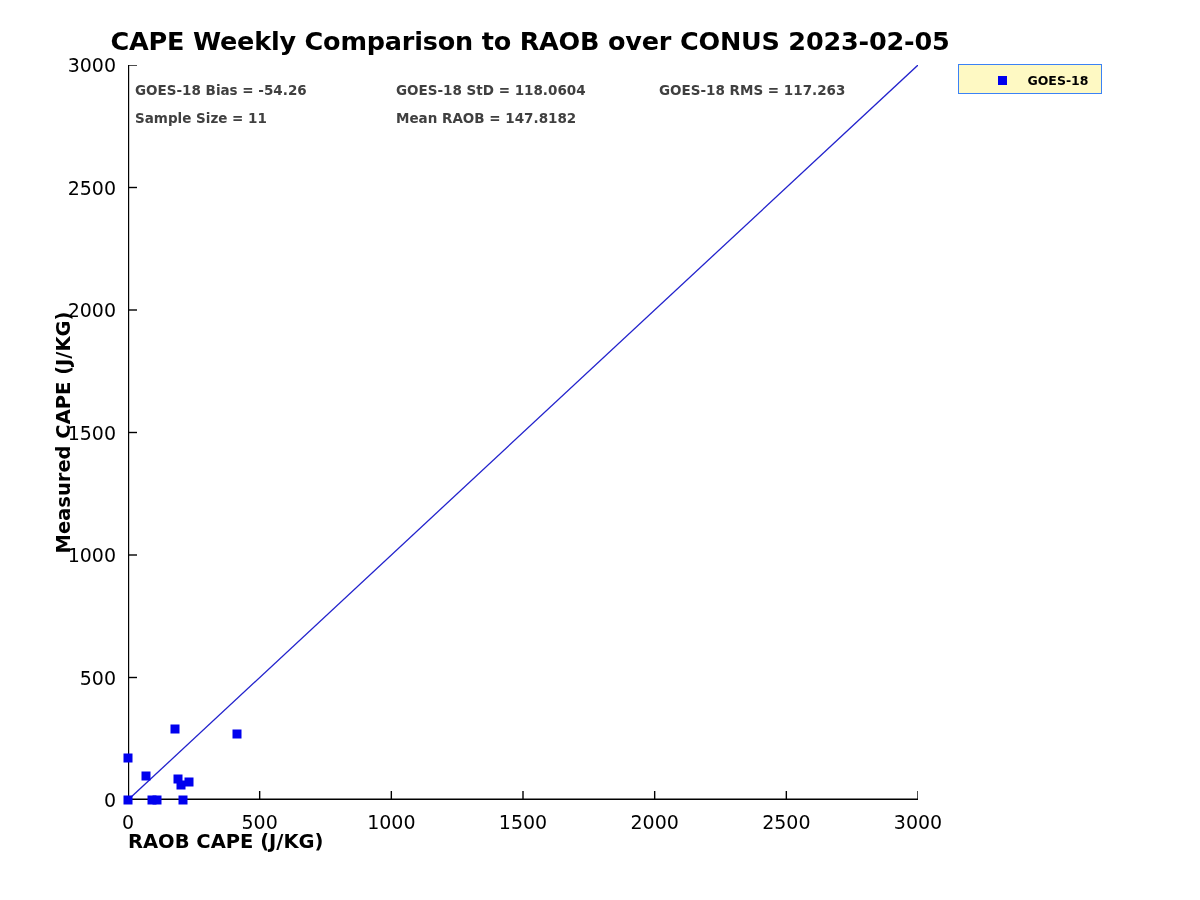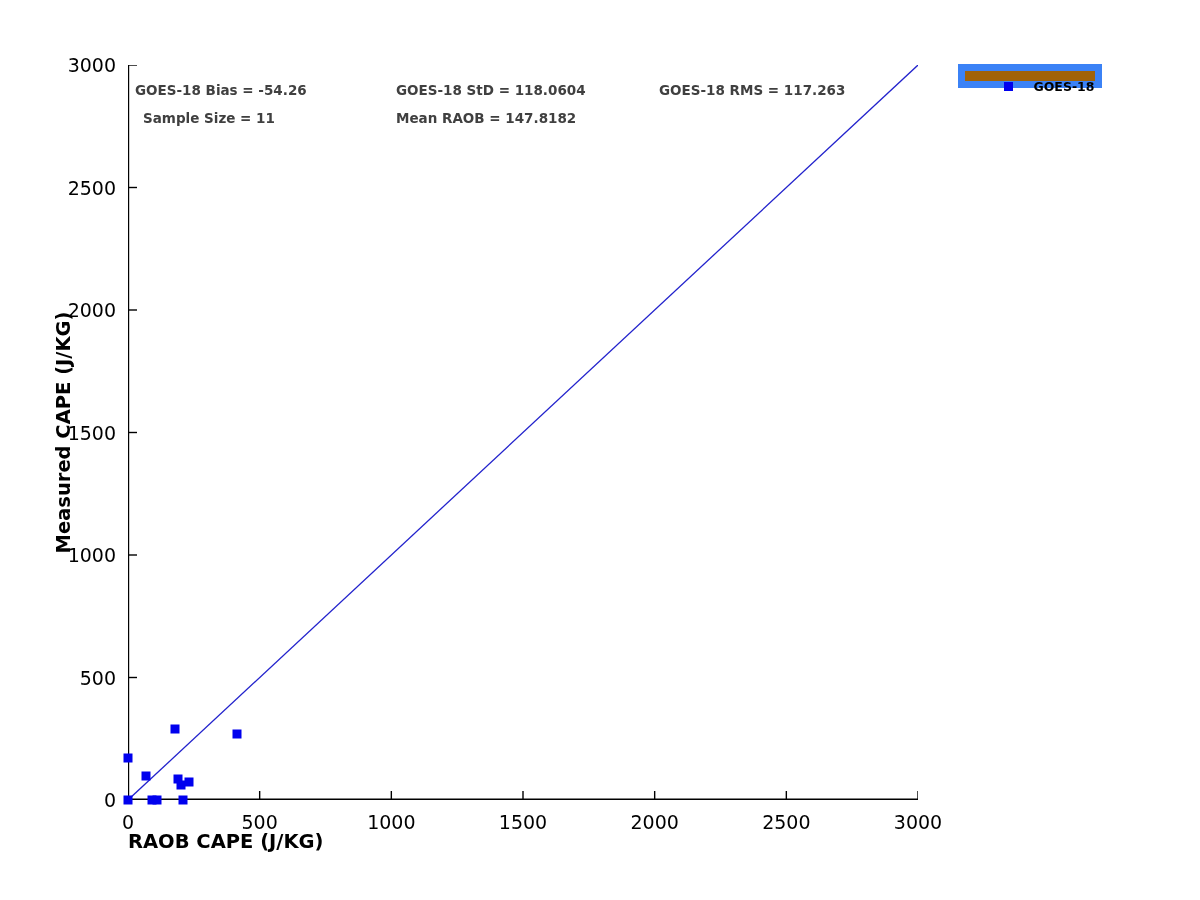--- a/index.html
+++ b/index.html
@@ -100,23 +100,23 @@
     color: #404040;
     white-space: nowrap;
   }
 
   
   #legend-box {
     position: absolute;
     left: 958px;
     top: 64px;
     width: 144px;
-    height: 24px;
-    border: 7px solid #3b82f6;
-    background: #a16207;
+    height: 30px;
+    border: 1px solid #3b82f6;
+    background: #fef9c3;
     box-sizing: border-box;
   }
   #legend-marker {
     position: absolute;
     left: 39px;
     top: 11px;
     width: 9px;
     height: 9px;
     background: #0000ee;
   }
@@ -139,25 +139,26 @@
     height: 9px;
     background: #0000ee;
     transform: translate(-50%, -50%);
   }
 </style>
 </head>
 <body>
 
 <div id="figure">
 
+  <div id="chart-title">CAPE Weekly Comparison to RAOB over CONUS 2023-02-05</div>
 
   <div class="stat-text" style="left:135px; top:82px;">GOES-18 Bias = -54.26</div>
   <div class="stat-text" style="left:396px; top:82px;">GOES-18 StD = 118.0604</div>
   <div class="stat-text" style="left:659px; top:82px;">GOES-18 RMS = 117.263</div>
-  <div class="stat-text" style="left:135px; top:110px;margin-left:8px;">Sample Size = 11</div>
+  <div class="stat-text" style="left:135px; top:110px;">Sample Size = 11</div>
   <div class="stat-text" style="left:396px; top:110px;">Mean RAOB = 147.8182</div>
 
   <div id="yaxis-title">Measured CAPE (J/KG)</div>
 
   <div id="xaxis-title">RAOB CAPE (J/KG)</div>
 
   <div id="plot-area">
     <svg id="plot-frame" viewBox="0 0 790 735" preserveAspectRatio="none">
       <g id="axis-group">
         <line x1="0.5" y1="0" x2="0.5" y2="735" stroke="#000000" stroke-width="1.4"></line>

